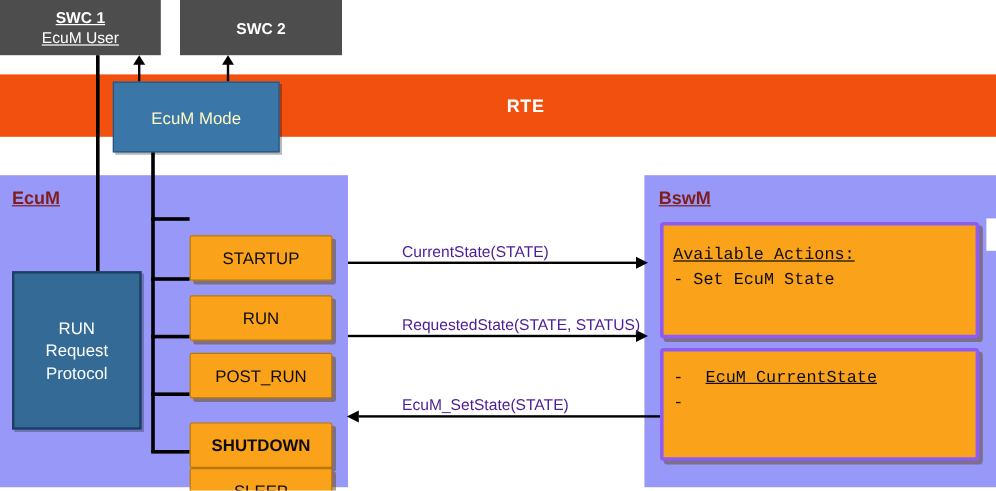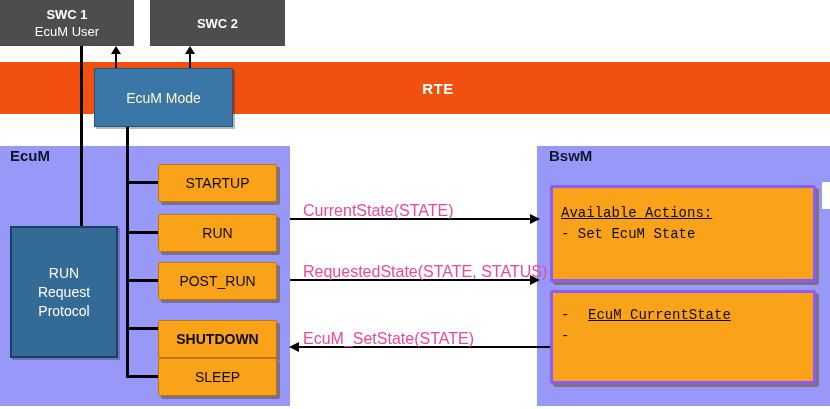--- a/index.html
+++ b/index.html
@@ -27,53 +27,53 @@
     display:flex;align-items:center;justify-content:center;color:#fef9c3;font-size:14px;z-index:5;
   }
   .run-request-box{
     left:10px;top:226px;width:104px;height:128px;background:#336a96;
     border:2px solid #1c3f63;box-shadow:2px 2px 0 rgba(0,0,0,0.25);
     display:flex;flex-direction:column;align-items:center;justify-content:center;
     color:#fff;font-size:14px;line-height:19px;z-index:5;
   }
   
   .region{background:#9898f8;z-index:0;}
-  .region-label{position:absolute;left:10px;top:1px;font-weight:bold;font-size:15px;color:#0f172a;}
+  .region-label{position:absolute;left:10px;top:11px;font-weight:bold;font-size:15px;color:#7f1d1d;text-decoration:underline;}
   
   .hline,.vline{background:#000;z-index:2;}
   
   .head-up{width:0;height:0;border-left:5px solid transparent;border-right:5px solid transparent;border-bottom:8px solid #000;z-index:2;}
   .head-right{width:0;height:0;border-top:5px solid transparent;border-bottom:5px solid transparent;border-left:10px solid #000;z-index:2;}
   .head-left{width:0;height:0;border-top:5px solid transparent;border-bottom:5px solid transparent;border-right:10px solid #000;z-index:2;}
   
   .state-box{
     left:158px;width:117px;height:36px;background:#f9a21a;border:1px solid #b97900;
     border-radius:2px;box-shadow:3px 3px 0 rgba(97,70,22,0.5);
     display:flex;align-items:center;justify-content:center;
-    color:#0d0d0d;font-size:14px;z-index:3;
+    color:#0d0d0d;font-size:14px;z-index:3;margin-top:32px;
   }
   
-  .msg-label{font-size:16px;color:#ec4899;z-index:3;white-space:nowrap;}
+  .msg-label{font-size:13px;color:#4c1d95;z-index:3;white-space:nowrap;margin-left:32px;}
   
   .info-box{
     left:550px;width:244px;height:76px;background:#f9a21a;border:3px solid #8b5cf6;
     border-radius:3px;box-shadow:3px 3px 0 rgba(97,70,22,0.5);
     padding:15px 8px 0 8px;color:#0d0d0d;font-size:14px;line-height:21px;z-index:5;font-family:Liberation Mono, monospace;
   }
   .u{text-decoration:underline;}
   .bullet-row{display:flex;}
   .bullet-dash{width:27px;flex:0 0 27px;}
   .notch{background:#ffffff;z-index:6;}
 </style>
 </head>
 <body>
 
 <div id="canvas">
 
-  <div class="abs swc-box" style="left:0;top:0;width:134px;height:46px;">
+  <div class="abs swc-box" style="left:0;top:0;width:134px;height:46px;text-decoration:underline;">
     <div class="swc-title">SWC 1</div>
     <div>EcuM User</div>
   </div>
 
   <div class="abs swc-box" style="left:150px;top:0;width:135px;height:46px;">
     <div class="swc-title">SWC 2</div>
   </div>
 
   <div class="abs rte-bar">
     <span class="rte-label">RTE</span>

